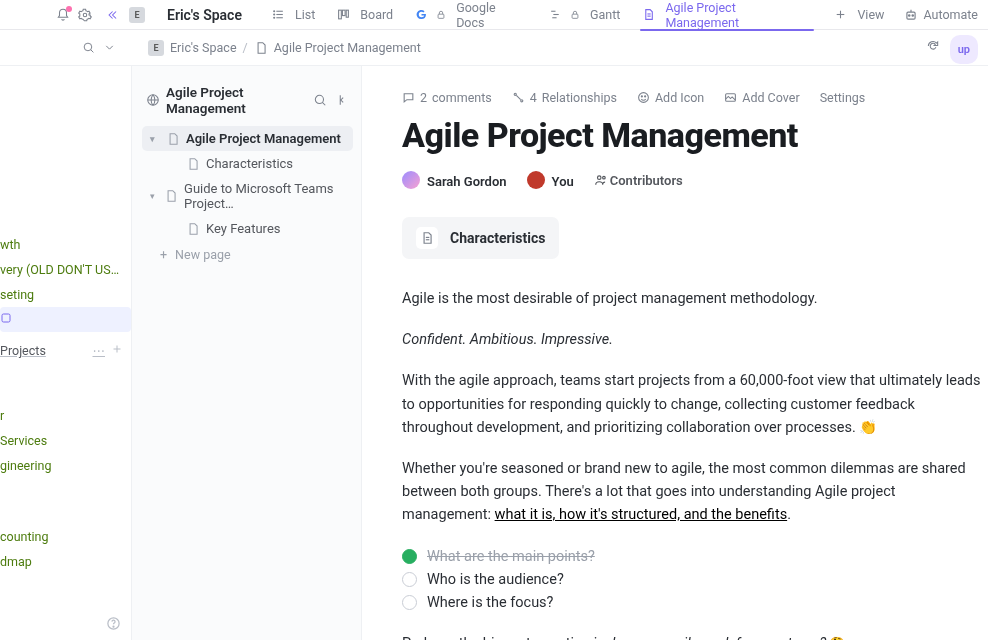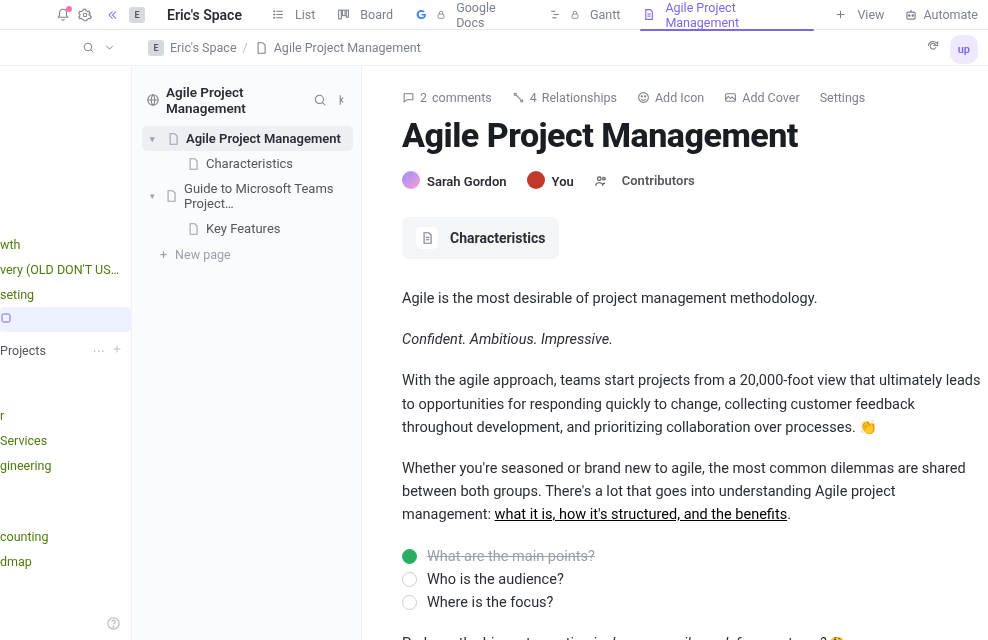--- a/index.html
+++ b/index.html
@@ -25,21 +25,21 @@
   .subbar-left { width:132px; display:flex; align-items:center; justify-content:flex-end; padding-right:16px; gap:8px; color:#7c828d;}
   .subbar-left svg{width:13px;height:13px;}
   .breadcrumb { display:flex; align-items:center; gap:6px; padding-left:16px; color:#7c828d; font-size:12.5px;}
   .breadcrumb .doc-icon{ display:inline-flex; }
   .breadcrumb .sep{ color:#b9bec7;}
   .subbar-right{ margin-left:auto; padding-right:10px;}
   .pill{ background:#eee9ff; color:#7b68ee; font-size:11px; font-weight:600; padding:8px 8px; border-radius:10px;}
   .body { display:flex; flex:1; min-height:0;}
   .far-sidebar { width:132px; border-right:1px solid #eef0f3; display:flex; flex-direction:column; padding-top:160px; overflow:hidden; position:relative;}
   .far-item { font-size:12.5px; color:#4d7c0f; padding:5px 8px 5px 0; white-space:nowrap; overflow:hidden; text-overflow:ellipsis; cursor:pointer;}
-  .far-item.row-actions { display:flex; align-items:flex-start; gap:6px; color:#b9bec7;}
+  .far-item.row-actions { display:flex; align-items:flex-start; gap:6px; color:#b9bec7;text-decoration:underline;}
   .far-item.row-actions svg{width:12px;height:12px;}
   .far-item.selected{ background:#eef1ff; border-radius:4px; color:#7b68ee;}
   .far-group{ padding:6px 0;}
   .far-help{ position:absolute; bottom:6px; right:10px; color:#b9bec7;}
   .far-help svg{width:15px;height:15px;}
   .tree-sidebar { width:230px; border-right:1px solid #eef0f3; background:#fafbfc; padding:14px 8px 8px 10px; overflow:hidden;}
   .tree-header{ display:flex; align-items:center; gap:6px; padding:4px 4px 10px 4px;}
   .tree-header .globe{ color:#7c828d;}
   .tree-header .title{ font-weight:600; font-size:13.5px; flex:1;}
   .tree-header .aux{ display:flex; gap:8px; color:#7c828d;}
@@ -54,21 +54,21 @@
   .main { flex:1; overflow:auto; padding:24px 0 40px 40px;}
   .doc-meta{ display:flex; align-items:center; gap:20px; color:#7c828d; font-size:12.5px; margin-bottom:10px;}
   .doc-meta .meta{ display:flex; align-items:center; gap:5px; cursor:pointer;}
   .doc-meta svg{width:13px;height:13px;}
   .doc-title{ font-size:34px; font-weight:800; letter-spacing:-0.5px; margin-bottom:16px; color:#1a1d21;}
   .people{ display:flex; align-items:center; gap:20px; margin-bottom:28px;}
   .person{ display:flex; align-items:flex-end; gap:7px; font-size:13px; font-weight:600; color:#2a2e34;}
   .avatar{ width:18px; height:18px; border-radius:50%; display:inline-flex; align-items:center; justify-content:center; font-size:10px; color:#fff;}
   .avatar.a1{ background:linear-gradient(135deg,#9b8cff,#f8a1d1);}
   .avatar.a2{ background:#c0392b;}
-  .contrib{ display:flex; align-items:flex-end; gap:14px; color:#54575d; font-size:13px; font-weight:600;}
+  .contrib{ display:flex; align-items:flex-start; gap:2px; color:#54575d; font-size:13px; font-weight:600;}
   .contrib svg{width:14px;height:14px;}
   .char-chip{ display:inline-flex; align-items:center; gap:12px; background:#f4f5f7; border-radius:7px; padding:10px 14px; margin-bottom:28px;}
   .char-chip .cicon{ width:22px; height:22px; background:#fff; border-radius:5px; display:flex; align-items:center; justify-content:center; color:#7c828d;}
   .char-chip .clabel{ font-weight:700; font-size:14px;}
   .content p{ font-size:14.5px; line-height:1.6; color:#2a2e34; margin-bottom:18px;}
   .content p.tagline{ font-style:italic;}
   .content a{ color:#000000; text-decoration:underline;}
   .checklist{ margin:4px 0 18px 0;}
   .check-item{ display:flex; align-items:center; gap:10px; padding:3px 0; font-size:14.5px;}
   .bubble{ width:15px; height:15px; border-radius:50%; border:1.5px solid #c8ccd4; flex-shrink:0;}
@@ -383,21 +383,21 @@
               <line x1="10" y1="11" x2="16" y2="11"></line>
               <line x1="10" y1="15" x2="16" y2="15"></line>
             </svg>
         </span>
         <span class="clabel">Characteristics</span>
       </div>
 
       <div class="content">
         <p>Agile is the most desirable of project management methodology.</p>
         <p class="tagline">Confident. Ambitious. Impressive.</p>
-        <p>With the agile approach, teams start projects from a 20,000-foot view that ultimately leads to opportunities for responding quickly to change, collecting customer feedback throughout development, and prioritizing collaboration over processes. 👏</p>
+        <p>With the agile approach, teams start projects from a 60,000-foot view that ultimately leads to opportunities for responding quickly to change, collecting customer feedback throughout development, and prioritizing collaboration over processes. 👏</p>
         <p>
           <span>Whether you're seasoned or brand new to agile, the most common dilemmas are shared between both groups. There's a lot that goes into understanding Agile project management: </span><a href="#">what it is, how it's structured, and the benefits</a><span>.</span>
         </p>
         <div class="checklist" id="checklist">
             <div class="check-item">
               <span class="bubble done"></span>
               <span class="done-text">What are the main points?</span>
             </div>
             <div class="check-item">
               <span class="bubble"></span>

